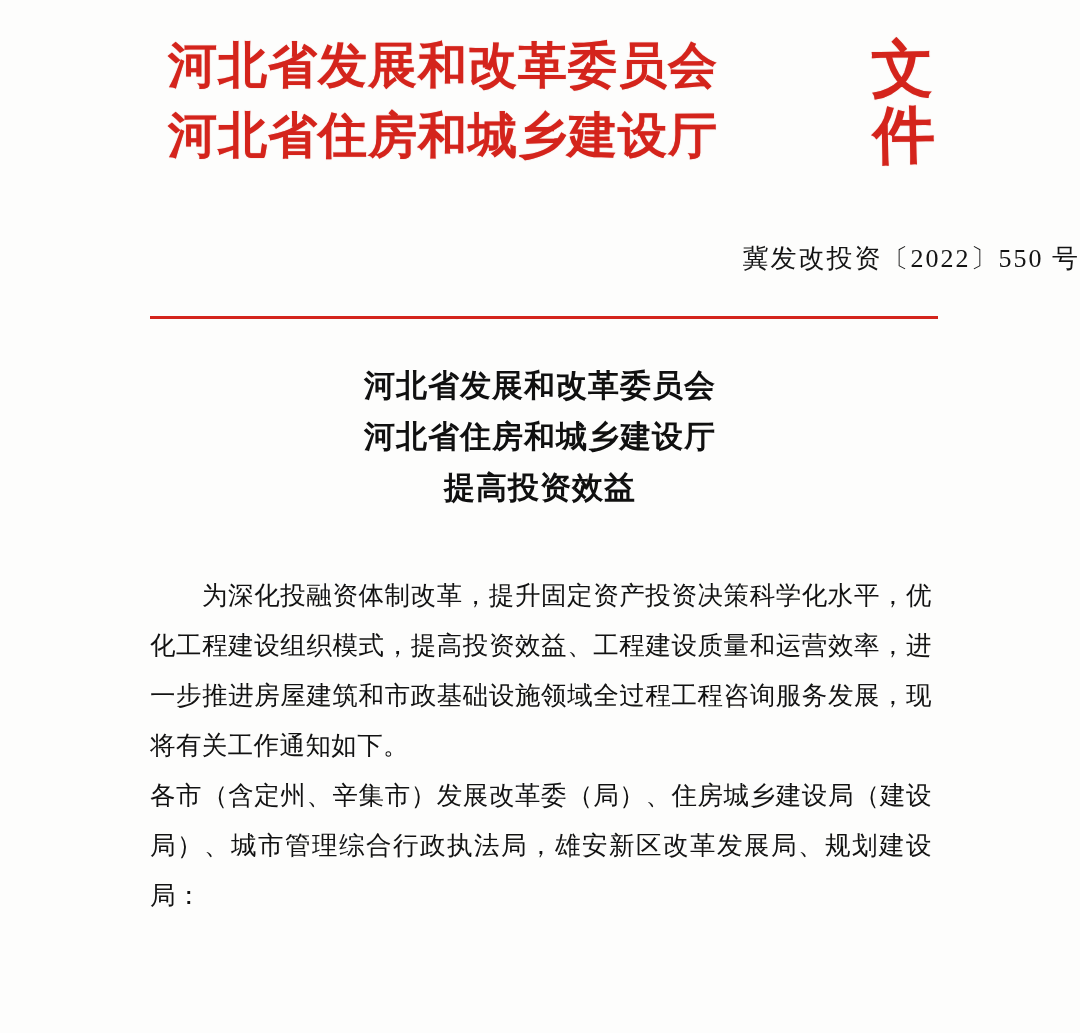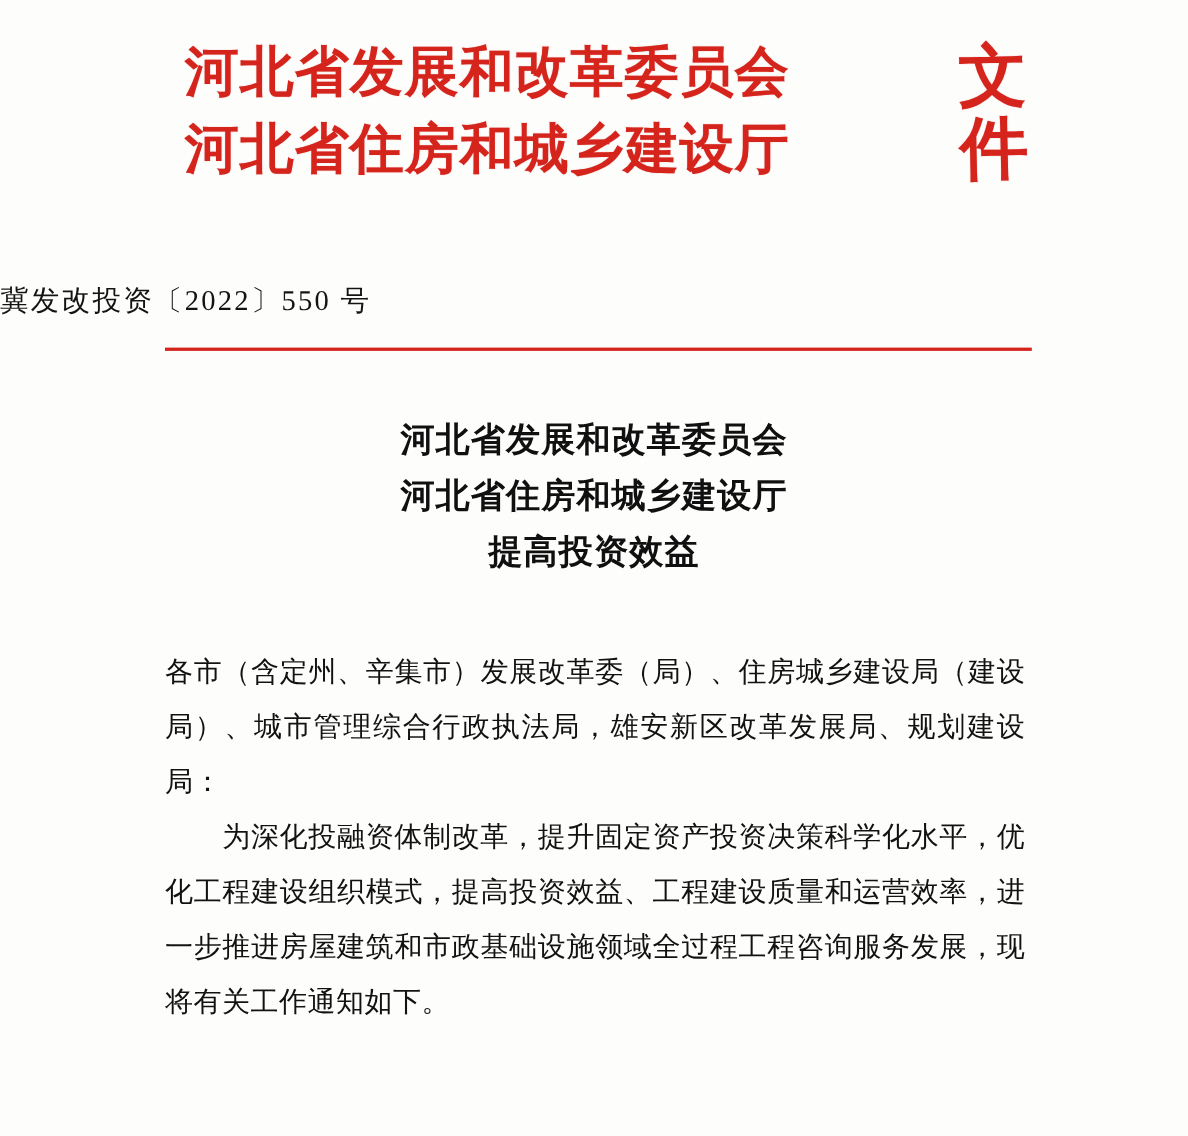--- a/index.html
+++ b/index.html
@@ -56,22 +56,22 @@
     width: 110px;
     text-align: center;
     letter-spacing: 0;
     transform: rotate(-1.2deg);
     text-shadow: 0 0 1px rgba(212,36,28,0.5);
   }
 
   
   .doc-number-wrap {
     position: relative;
-    margin-top: 66px;
-    text-align: left;
+    margin-top: 51px;
+    text-align: right;
   }
   .doc-number {
     display: inline-block;
     font-family: "Liberation Serif", serif;
     font-size: 26px;
     letter-spacing: 2px;
     color: #141414;
   }
   .red-rule {
     position: absolute;
@@ -131,17 +131,17 @@
   </div>
   <div class="red-rule"></div>
 
   <div class="title-block">
     <div class="title-line">河北省发展和改革委员会</div>
     <div class="title-line">河北省住房和城乡建设厅</div>
     <div class="title-line">提高投资效益</div>
   </div>
 
   <div class="body-block">
+    <div class="para indent">为深化投融资体制改革，提升固定资产投资决策科学化水平，优化工程建设组织模式，提高投资效益、工程建设质量和运营效率，进一步推进房屋建筑和市政基础设施领域全过程工程咨询服务发展，现将有关工作通知如下。</div>
     <div class="para">各市（含定州、辛集市）发展改革委（局）、住房城乡建设局（建设局）、城市管理综合行政执法局，雄安新区改革发展局、规划建设局：</div>
-    <div class="para indent">为深化投融资体制改革，提升固定资产投资决策科学化水平，优化工程建设组织模式，提高投资效益、工程建设质量和运营效率，进一步推进房屋建筑和市政基础设施领域全过程工程咨询服务发展，现将有关工作通知如下。</div>
   </div>
 
 </div>
 
 </body></html>

